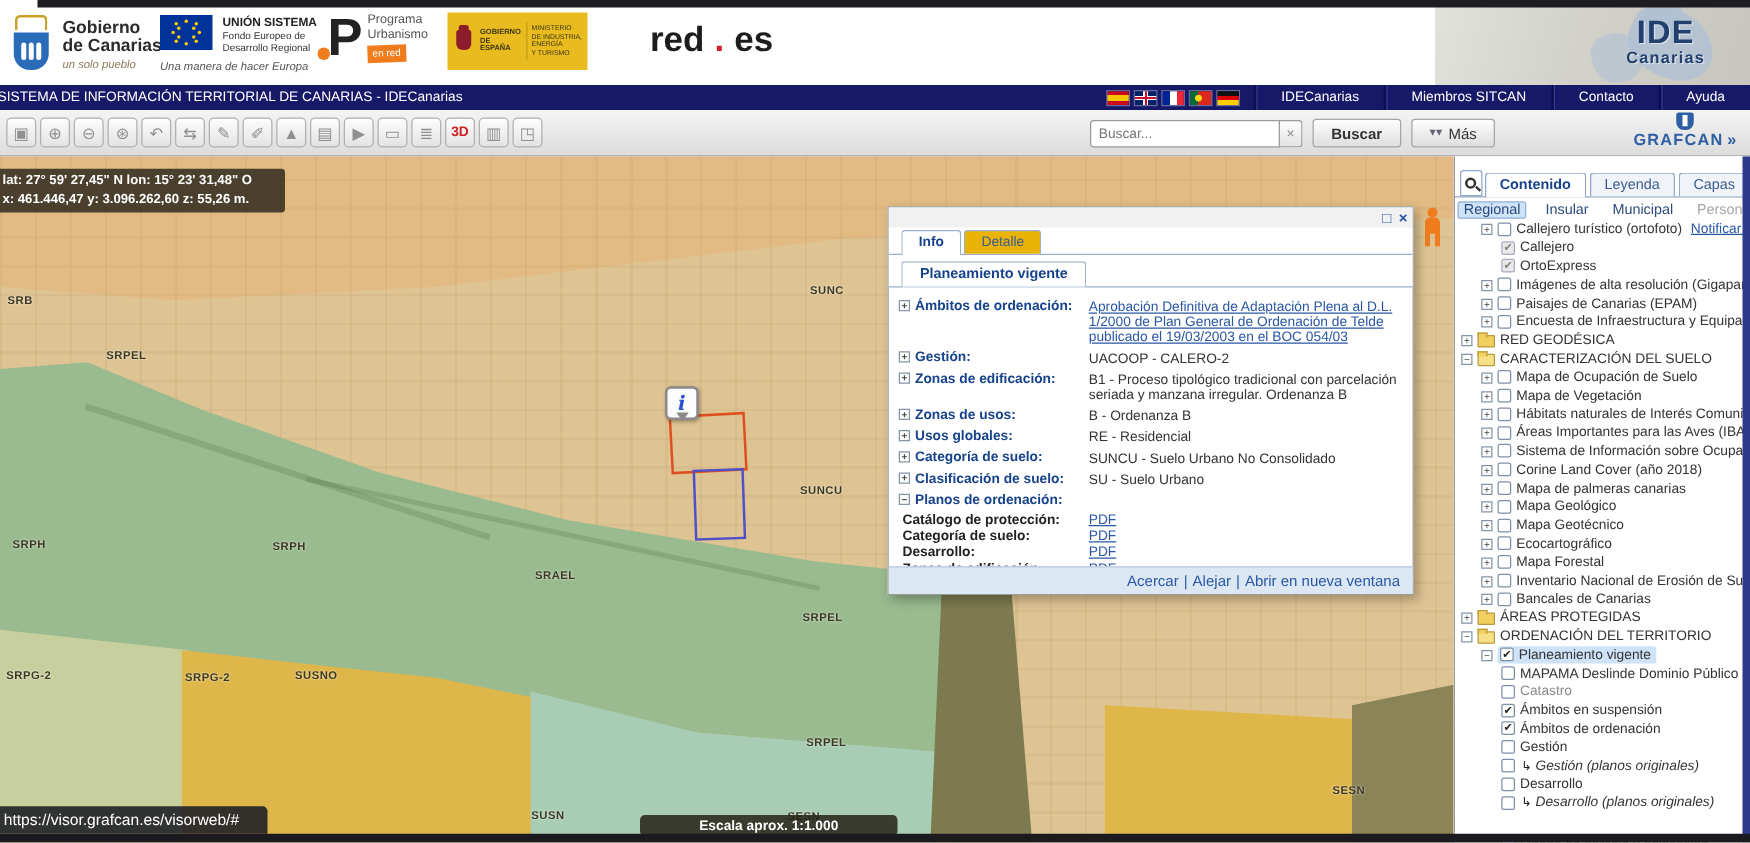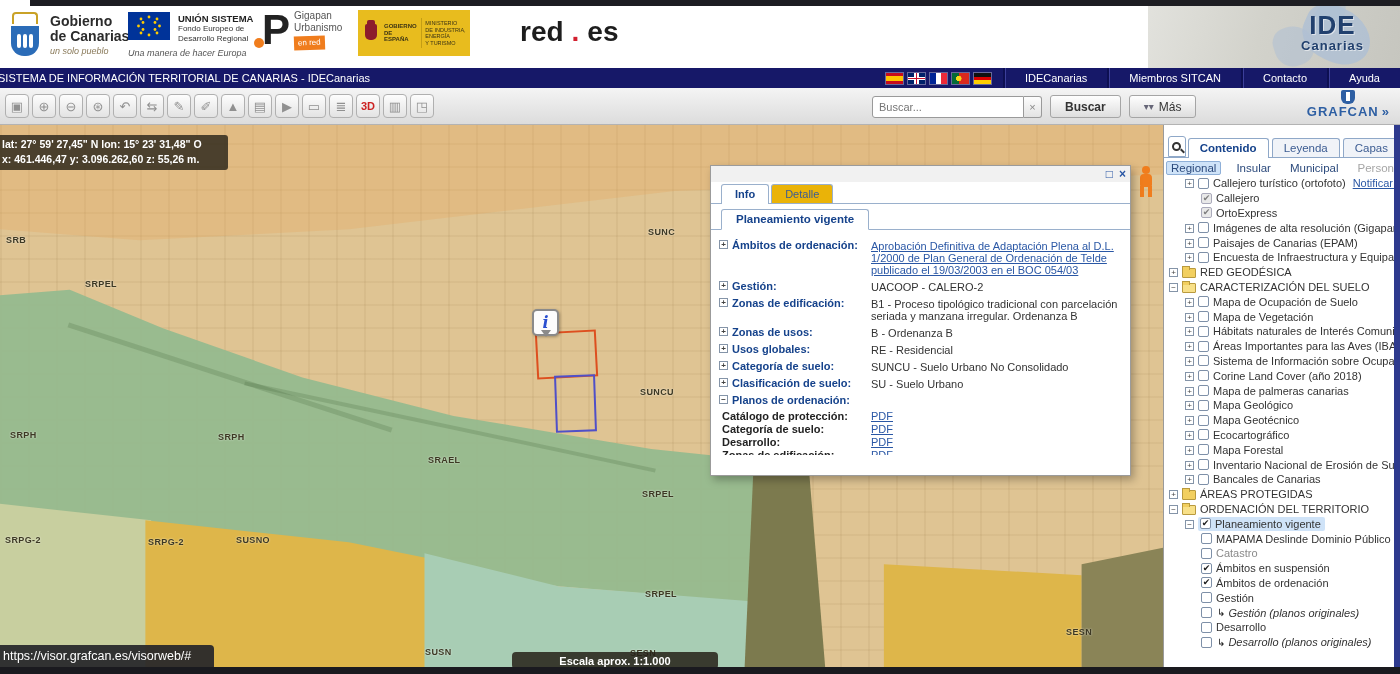--- a/index.html
+++ b/index.html
@@ -208,21 +208,21 @@
         <b>UNIÓN SISTEMA</b>
         <span>Fondo Europeo de</span><br>
         <span>Desarrollo Regional</span>
       </span>
     </div>
     <span class="ue-tag">Una manera de hacer Europa</span>
     <div class="logo lg-urb">
       <span class="urb-p">P</span>
         <span class="urb-dot"></span>
       <span class="urb-text">
-        <span>Gigapan</span><br>
+        <span>Programa</span><br>
         <span>Urbanismo</span><br>
         <span class="urb-badge">en red</span>
       </span>
     </div>
     <div class="logo lg-es">
       <span class="es-coat">
           <u></u>
           <i></i>
         </span>
       <span class="es-cols">
@@ -430,20 +430,23 @@
           <div class="plan-row">
             <div class="plan-label">Desarrollo:</div>
             <a class="vlink">PDF</a>
           </div>
           <div class="plan-row">
             <div class="plan-label">Zonas de edificación:</div>
             <a class="vlink">PDF</a>
           </div>
         </div>
     </div>
+    <div class="popup-footer">
+      <span><a class="flink">Acercar</a><span class="fsep">|</span><a class="flink">Alejar</a><span class="fsep">|</span><a class="flink">Abrir en nueva ventana</a></span>
+    </div>
   </div>
 
   <div class="sidebar">
     <div class="sb-tabs">
       <div class="sb-search">
           <span class="mag"></span>
         </div>
       <div style="display:flex;gap:3px;align-items:flex-end">
           <div class="sb-tab active">Contenido</div>
           <div class="sb-tab">Leyenda</div>

